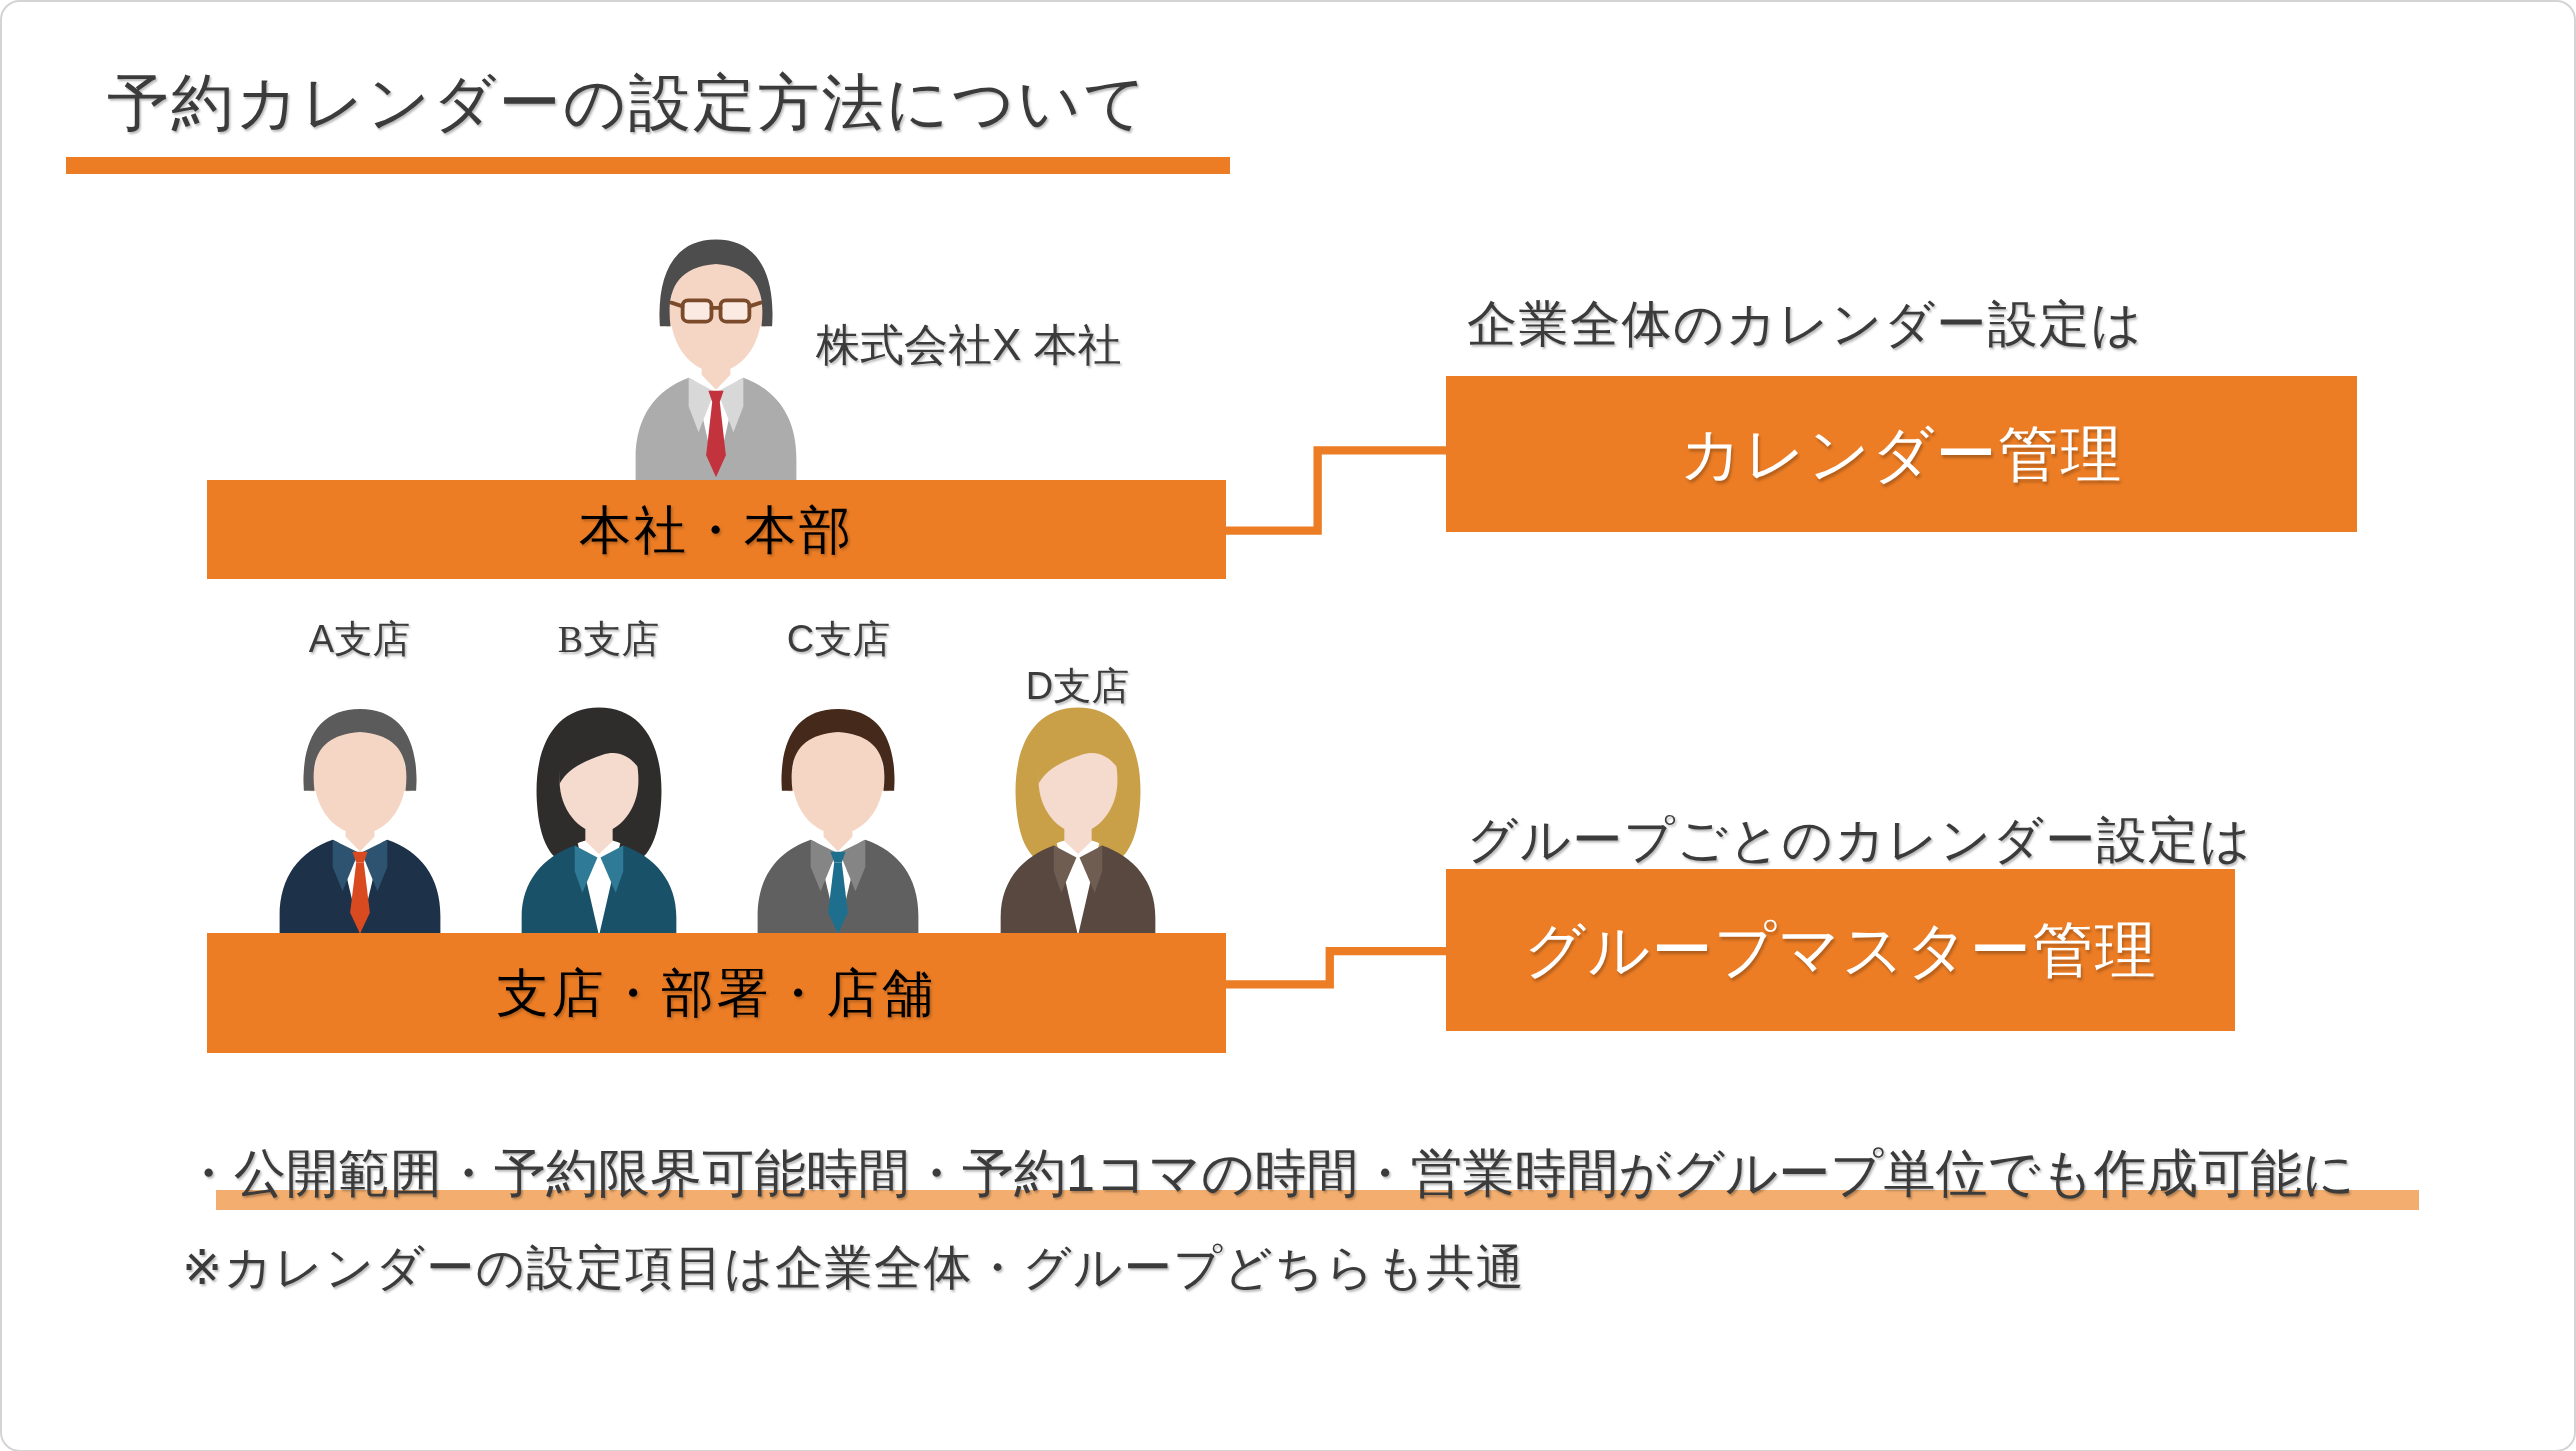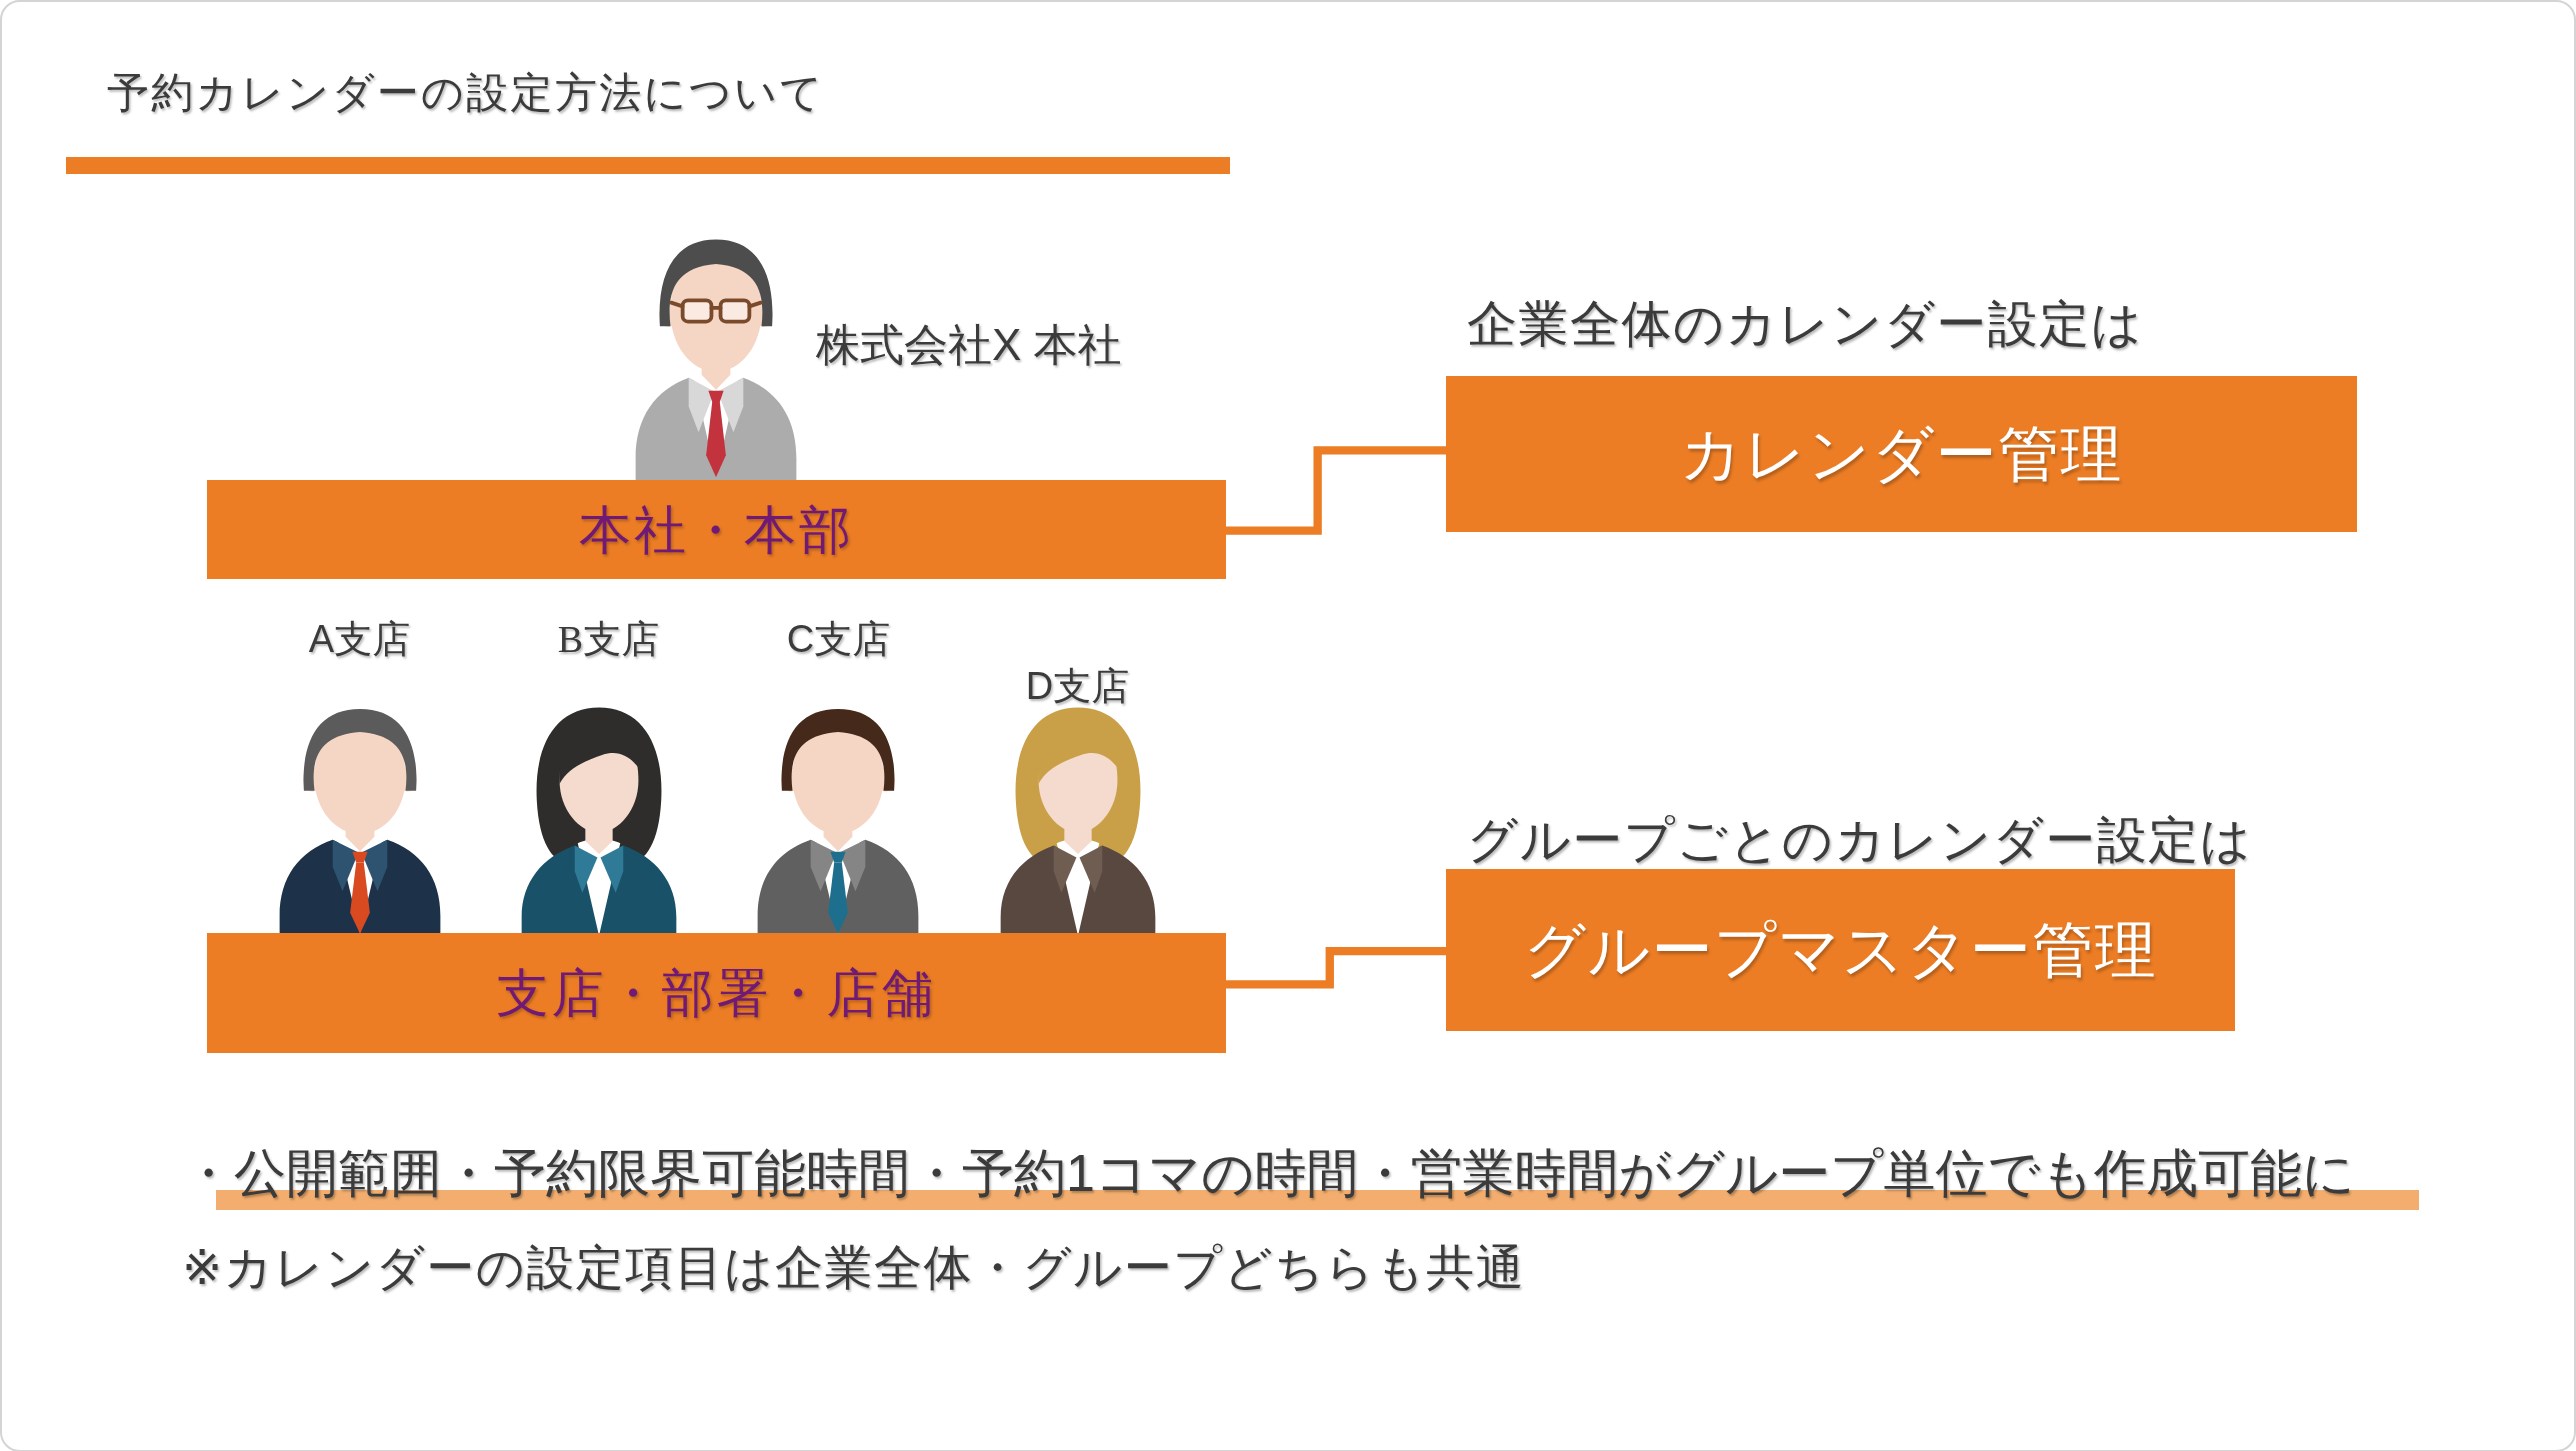--- a/index.html
+++ b/index.html
@@ -8,30 +8,30 @@
     position:relative;
     width:2576px;height:1452px;
     box-sizing:border-box;
     background:#ffffff;
     border:2.3px solid var(--border,#d4d4d4);
     border-radius:19.7px;
     overflow:hidden;
   }
   .abs{position:absolute;line-height:1;}
   .ink{color:var(--ink,#3b3b3b);text-shadow:1.5px 2.3px 2.3px rgba(0,0,0,0.28);}
-  .title{left:105px;top:70px;font-size:42px;letter-spacing:2.3px;white-space:nowrap;}
+  .title{left:105px;top:70px;font-size:62px;letter-spacing:2.3px;white-space:nowrap;}
   .title-underline{left:64px;top:155px;width:1164px;height:17.4px;background:var(--orange,#ec7d25);}
 
   .hq-label{left:814px;top:321px;font-size:44px;white-space:nowrap;}
 
   .org-bar{
     left:205px;width:1019px;height:99px;
     background:var(--orange,#ec7d25);
     display:flex;align-items:center;justify-content:center;
-    color:#701a75;font-size:52px;letter-spacing:3px;
+    color:#000000;font-size:52px;letter-spacing:3px;
     text-shadow:1.5px 2.3px 3px rgba(0,0,0,0.25);
     z-index:3;
   }
   .bar-hq{top:478px;}
   .bar-branch{top:931px;height:120px;}
 
   .caption{font-size:50px;letter-spacing:1.5px;white-space:nowrap;}
   .caption-enterprise{left:1465px;top:297px;}
   .caption-group{left:1465px;top:813px;}
 

